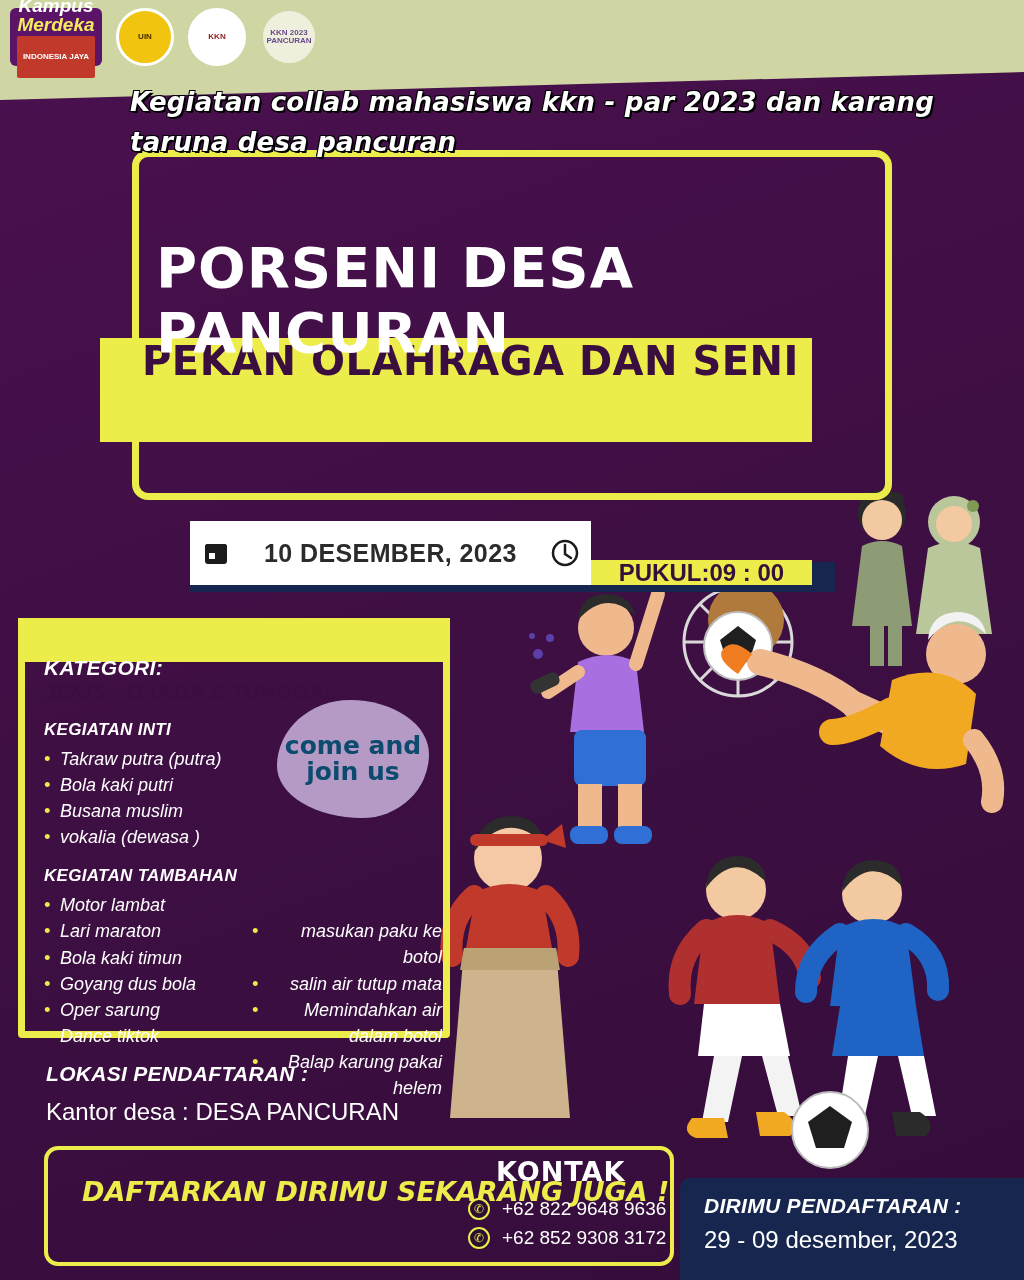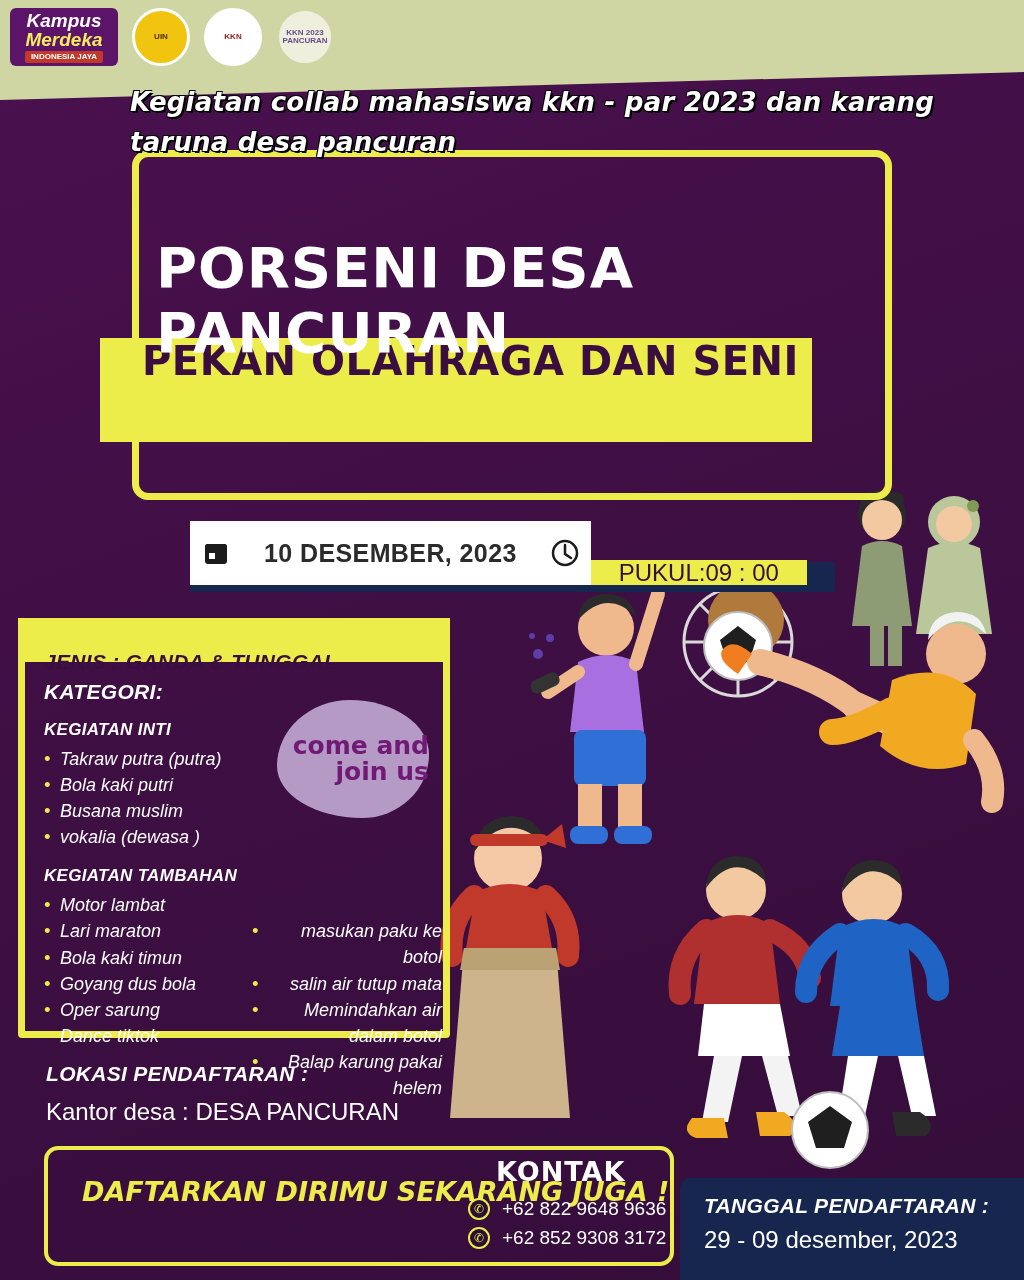--- a/index.html
+++ b/index.html
@@ -22,30 +22,30 @@
     background: #cfd6a4;
     clip-path: polygon(0 0, 1024px 0, 1024px 72px, 0 100px);
     z-index: 3;
   }
   .logos {
     position: absolute; top: 8px; left: 10px;
     display: flex; align-items: center; gap: 14px;
     z-index: 6;
   }
   .logo-km {
-    width: 108px; height: 58px;
+    width: 92px; height: 58px;
     background: #5b1468;
     border-radius: 6px;
     color: #f7f06a;
     display: flex; flex-direction: column; justify-content: center; align-items: center;
     line-height: 1.0;
   }
   .logo-km .l1 { font-size: 19px; font-weight: bold; font-style: italic; color: #ffffff; }
   .logo-km .l2 { font-size: 19px; font-weight: bold; font-style: italic; color: #f3ec5e; text-align: right; }
-  .logo-km .l3 { font-size: 8px; font-weight: bold; color: #ffffff; background:#c0392b; padding:2px 6px; margin-top:2px; border-radius:2px;}
+  .logo-km .l3 { font-size: 8px; font-weight: bold; color: #ffffff; background:#c0392b; padding:17px 6px; margin-top:2px; border-radius:2px;}
   .logo-circ {
     width: 58px; height: 58px; border-radius: 50%;
     display:flex; align-items:center; justify-content:center;
     font-size: 8px; font-weight: bold; text-align: center; line-height: 1.05;
     border: 3px solid #ffffff;
   }
   .logo-c1 { background: #f1c40f; color:#4a2d00; }
   .logo-c2 { background: #ffffff; color:#8e1b1b; }
   .logo-c3 { background: #eef0dd; color:#6b4a8c; border-color:#cfd6a4; }
 
@@ -101,21 +101,21 @@
     display: flex; align-items: center; justify-content: center;
   }
   .db-date {
     background: #ffffff; color: #2b2b2b;
     display: flex; align-items: center; padding: 0 22px;
     font-size: 25px; font-weight: 600; letter-spacing: .4px;
   }
   .db-time {
     background: #eced4a; color: #35103b;
     display: flex; align-items: center; padding: 12px 28px;
-    font-size: 24px; font-weight: 400; margin-top: 39px;
+    font-size: 24px; font-weight: 700; margin-top: 39px;
   }
   .navy-strip {
     position: absolute; left: 190px; top: 562px;
     width: 645px; height: 30px; background: #16264f; z-index: 5;
   }
   svg.ic { display:block; }
 
   
   .cat-outline {
     position: absolute; left: 18px; top: 618px;
@@ -147,21 +147,21 @@
     position: absolute; left: 277px; top: 700px;
     width: 152px; height: 118px;
     background: #b49ac4;
     border-radius: 48% 52% 44% 56% / 56% 46% 54% 44%;
     z-index: 7;
     display: flex; align-items: center; justify-content: center;
   }
   .blob span {
     font-family: "DejaVu Sans", sans-serif;
     font-weight: bold; font-size: 25px; line-height: 1.05;
-    color: #701a75; text-align: right;
+    color: #0c4a6e; text-align: center;
   }
 
   
   .lokasi-h {
     position: absolute; left: 46px; top: 1062px;
     font-size: 21px; font-weight: bold; font-style: italic; color: #ffffff; z-index: 6;
     letter-spacing: .3px;
   }
   .lokasi-v {
     position: absolute; left: 46px; top: 1098px;
@@ -354,22 +354,22 @@
         <circle cx="15" cy="15" r="12" fill="none" stroke="#1b1b1b" stroke-width="2.5"></circle>
         <path d="M15 7 v9 l6 4" fill="none" stroke="#1b1b1b" stroke-width="2.5" stroke-linecap="round"></path>
       </svg>
     </div>
     <div class="db-time">PUKUL:09 : 00</div>
   </div>
 
   <div class="cat-fill"></div>
   <div class="cat-outline"></div>
   <div class="cat-content">
+    <div class="cat-h1" style="margin-top:6px">KATEGORI:</div>
     <div class="cat-h1 dark">JENIS : GANDA &amp; TUNGGAL</div>
-    <div class="cat-h1" style="margin-top:6px">KATEGORI:</div>
 
     <div class="cat-h2">KEGIATAN INTI</div>
     <ul>
       <li>Takraw putra (putra)</li>
       <li>Bola kaki putri</li>
       <li>Busana muslim</li>
       <li>vokalia (dewasa )</li>
     </ul>
 
     <div class="cat-h2">KEGIATAN TAMBAHAN</div>
@@ -406,17 +406,17 @@
       <span class="ph">✆</span>
       <span class="num">+62 822 9648 9636</span>
     </div>
     <div class="kontak-row">
       <span class="ph">✆</span>
       <span class="num">+62 852 9308 3172</span>
     </div>
   </div>
 
   <div class="tgl-box">
-    <div class="tgl-h">TANGGAL PENDAFTARAN :</div>
+    <div class="tgl-h">DIRIMU PENDAFTARAN :</div>
     <div class="tgl-v">29 - 09 desember, 2023</div>
   </div>
 
 </div>
 
 </body></html>

